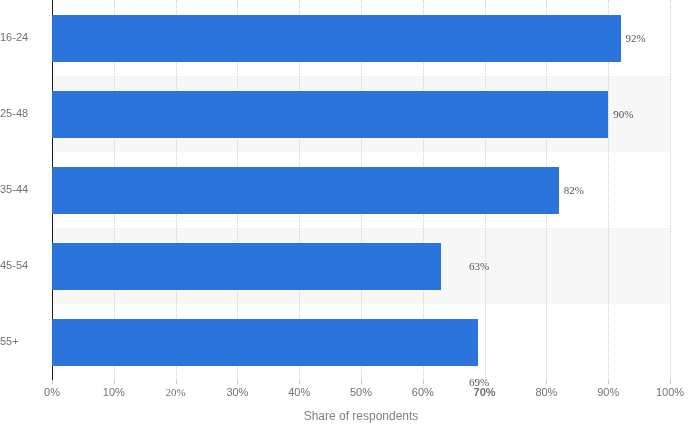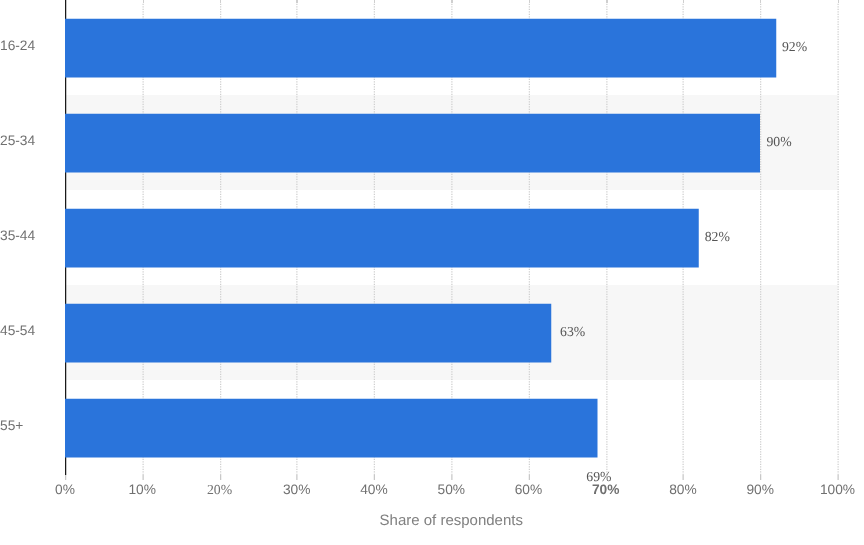--- a/index.html
+++ b/index.html
@@ -124,21 +124,21 @@
     line-height: 1;
   }
 </style>
 </head>
 <body>
 
 <div id="chart-root">
 
   <div id="y-axis-labels">
     <div class="cat-label" style="top: 32px;">16-24</div>
-    <div class="cat-label" style="top: 108px;">25-34</div>
+    <div class="cat-label" style="top: 108px;">25-48</div>
     <div class="cat-label" style="top: 184px; padding-left: 48px;">35-44</div>
     <div class="cat-label" style="top: 260px;">45-54</div>
     <div class="cat-label" style="top: 336px;">55+</div>
   </div>
 
   <div id="plot-area">
     <div id="bands">
         <div class="row-band" style="top: 0px; height: 76px;"></div>
         <div class="row-band alt" style="top: 76px; height: 76px;"></div>
         <div class="row-band" style="top: 152px; height: 76px;"></div>
@@ -162,21 +162,21 @@
         <div class="bar" style="left: 0px; top: 14.5px; width: 568.56px; height: 47px; background: rgb(42, 116, 219);"></div>
         <div class="bar" style="left: 0px; top: 90.5px; width: 556.2px; height: 47px; background: rgb(42, 116, 219);"></div>
         <div class="bar" style="left: 0px; top: 166.5px; width: 506.76px; height: 47px; background: rgb(42, 116, 219);"></div>
         <div class="bar" style="left: 0px; top: 242.5px; width: 389.34px; height: 47px; background: rgb(42, 116, 219);"></div>
         <div class="bar" style="left: 0px; top: 318.5px; width: 426.42px; height: 47px; background: rgb(42, 116, 219);"></div>
       </div>
     <div id="bar-values">
         <div class="bar-value" style="left: 573.56px; top: 33px;">92%</div>
         <div class="bar-value" style="left: 561.2px; top: 109px;">90%</div>
         <div class="bar-value" style="left: 511.76px; top: 185px;">82%</div>
-        <div class="bar-value" style="left: 396px; top: 261px;">63%</div>
+        <div class="bar-value" style="left: 417px; top: 261px;">63%</div>
         <div class="bar-value" style="left: 417px; top: 337px; margin-top: 40px;">69%</div>
       </div>
   </div>
 
   <div id="x-axis">
     <div id="x-ticks">
         <div class="tick-mark" style="left: 0px;"></div>
         <div class="tick-label" style="left: 0px;">0%</div>
         <div class="tick-mark" style="left: 61.8px;"></div>
         <div class="tick-label" style="left: 61.8px;">10%</div>

